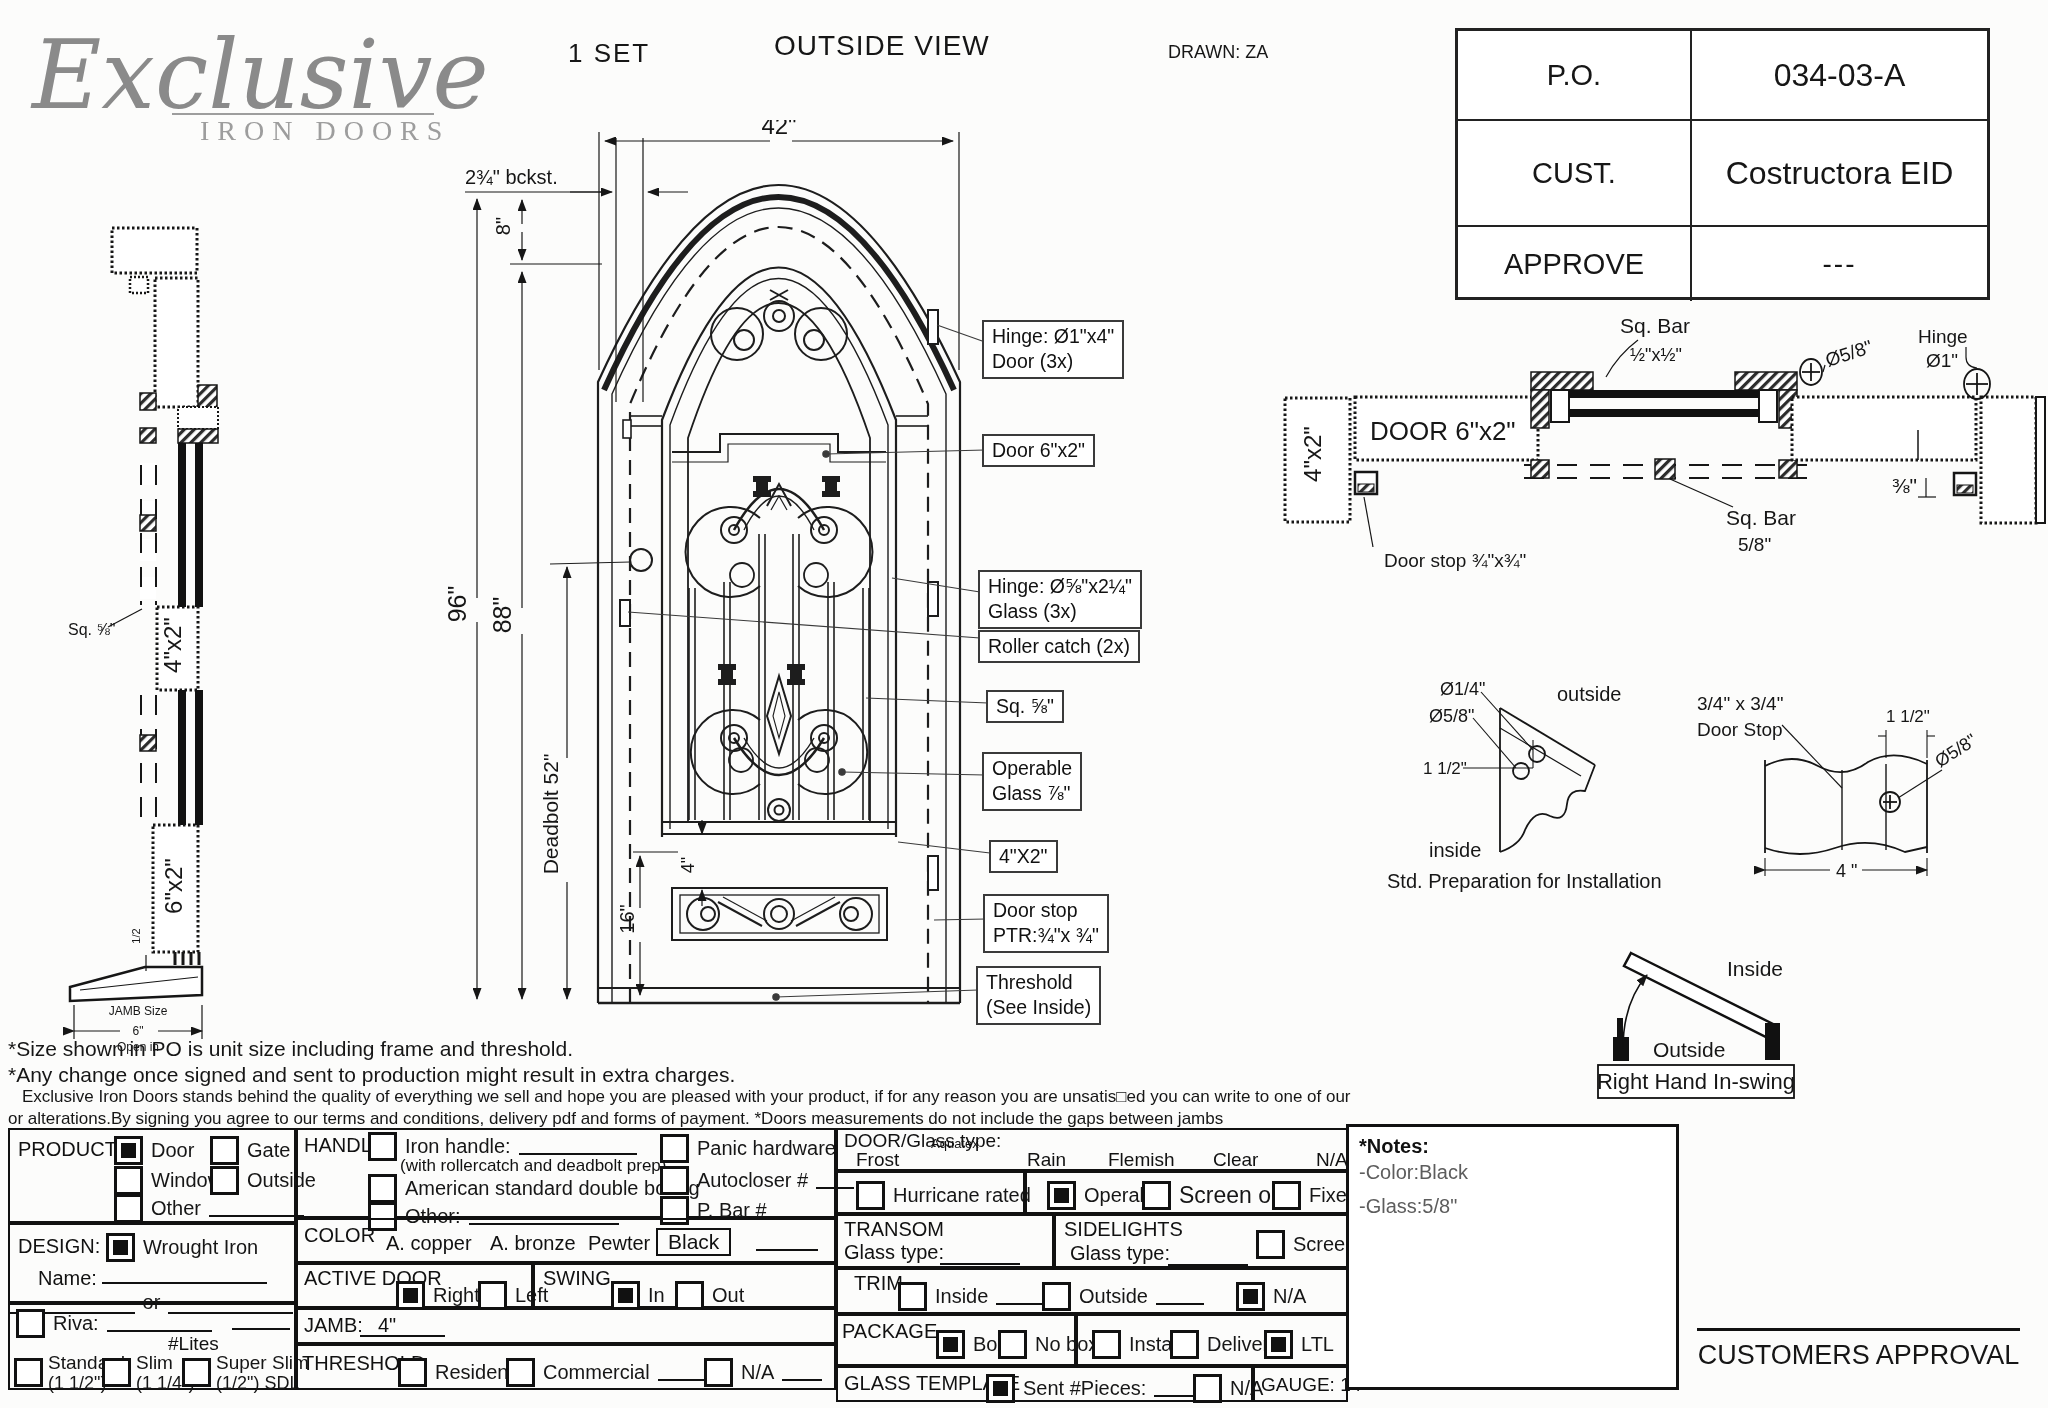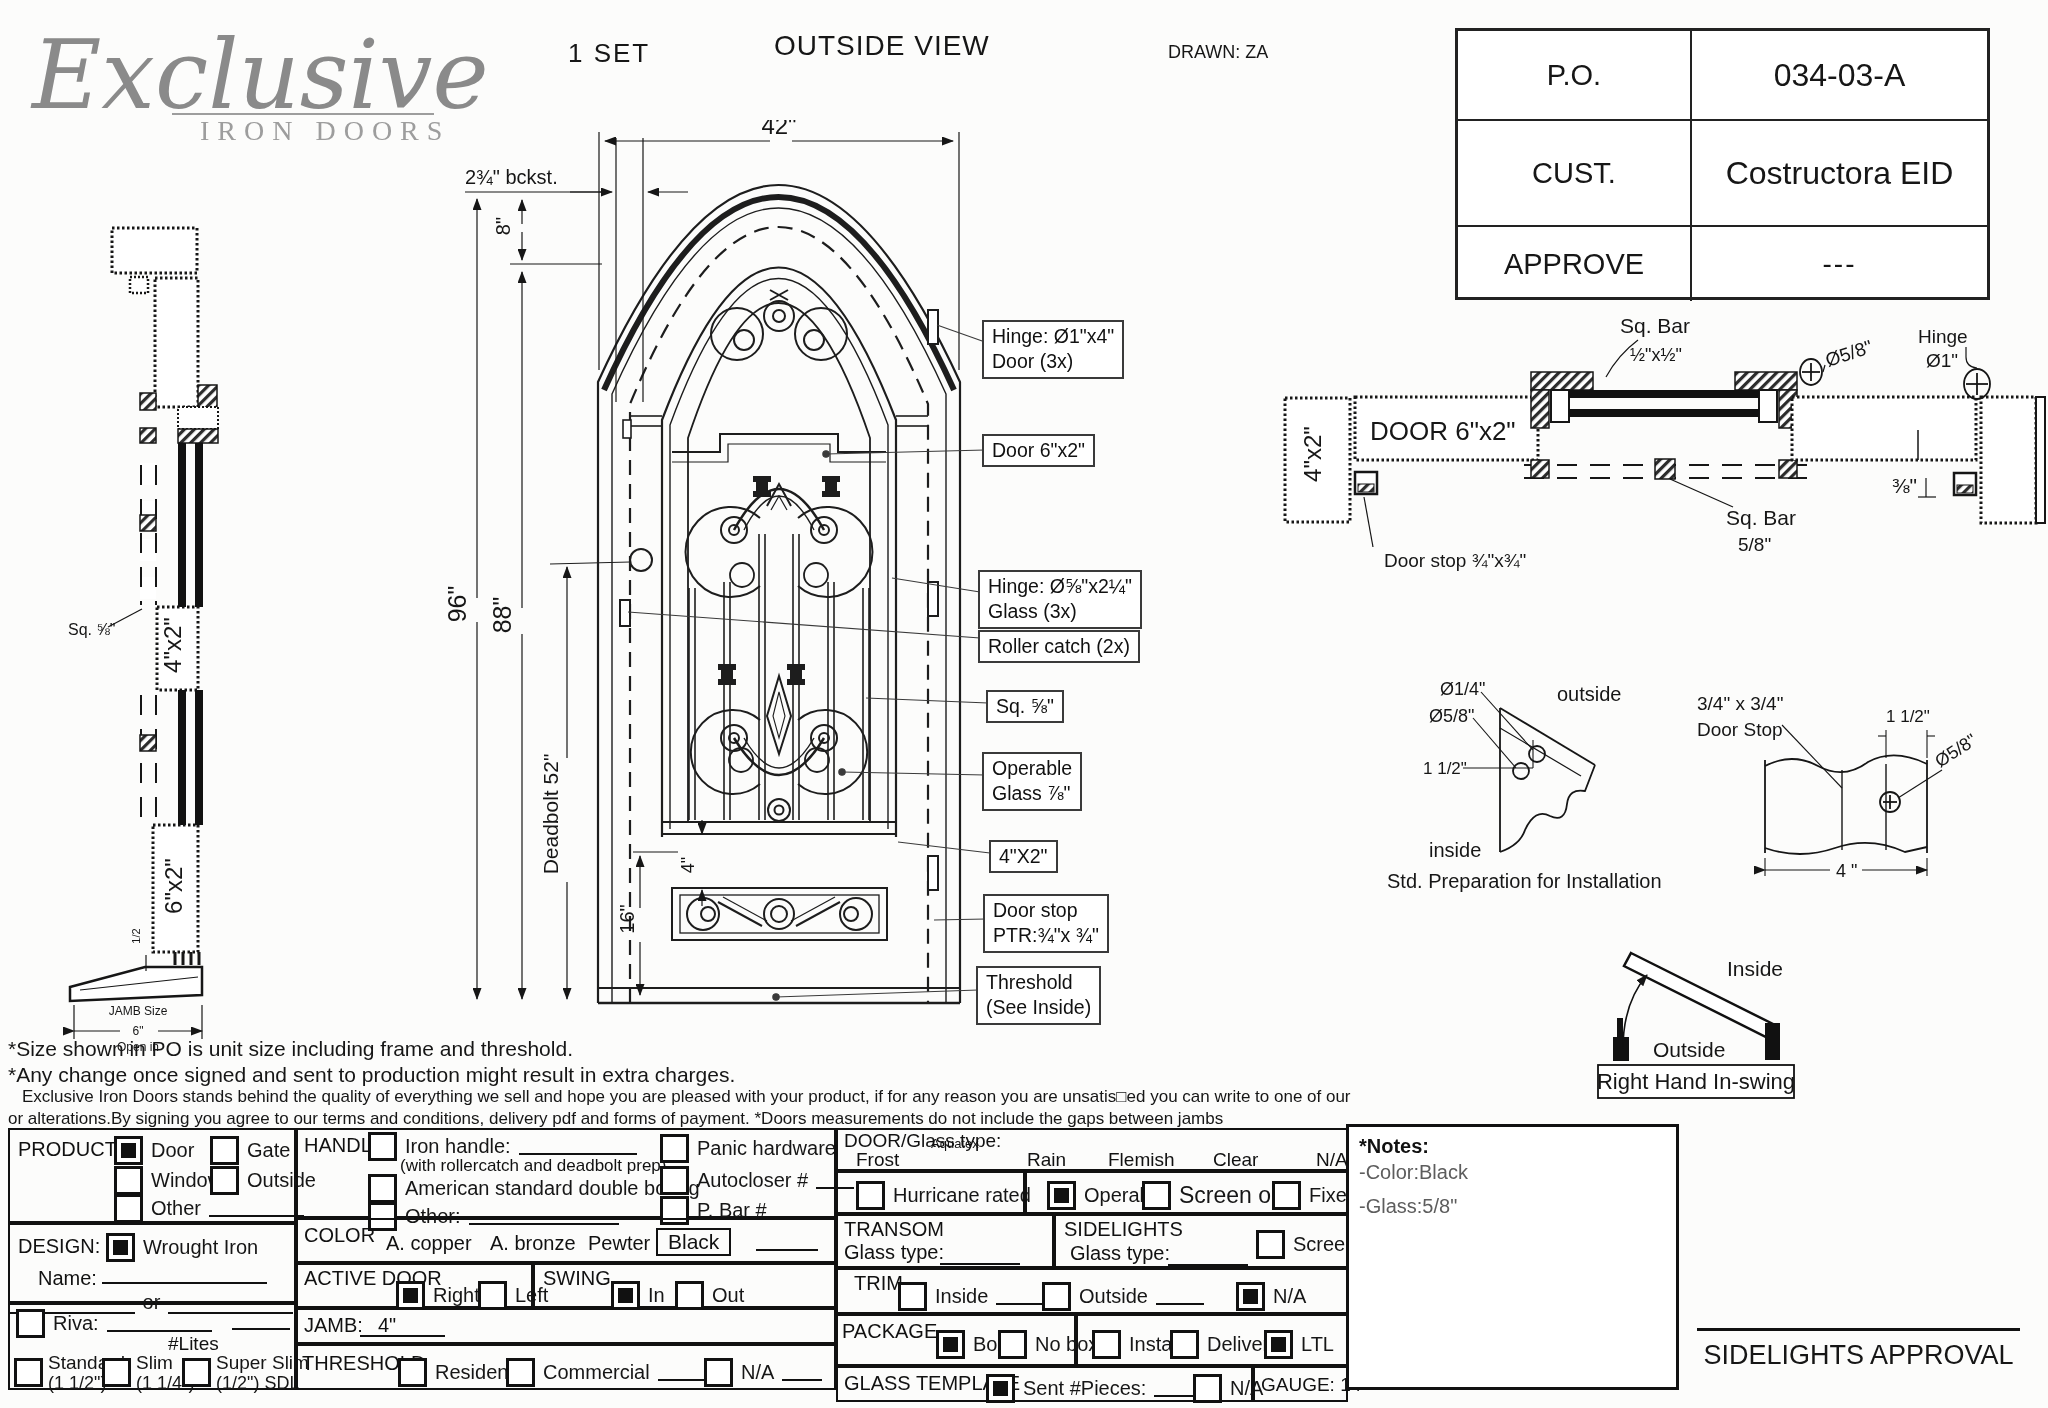--- a/index.html
+++ b/index.html
@@ -810,15 +810,15 @@
     <div class="lbl" style="left:6px;top:6px;font-size:19px">GAUGE: 14</div>
   </div>
 
   <div class="sec" style="left:1346px;top:1124px;width:333px;height:266px;border-width:3px;background:#fff">
     <div class="ttl" style="left:10px;top:8px;font-weight:bold">*Notes:</div>
     <div class="lbl" style="left:10px;top:34px;color:#5d5d5d">-Color:Black</div>
     <div class="lbl" style="left:10px;top:68px;color:#5d5d5d">-Glass:5/8"</div>
   </div>
 
   <div class="abs" style="left:1697px;top:1328px;width:323px;border-top:3.5px solid #111"></div>
-  <div class="abs" style="left:1697px;top:1340px;width:323px;text-align:center;font-size:27px">SIDELIGHTS APPROVAL</div>
+  <div class="abs" style="left:1697px;top:1340px;width:323px;text-align:center;font-size:27px">CUSTOMERS APPROVAL</div>
 
 </div>
 
 </body></html>

